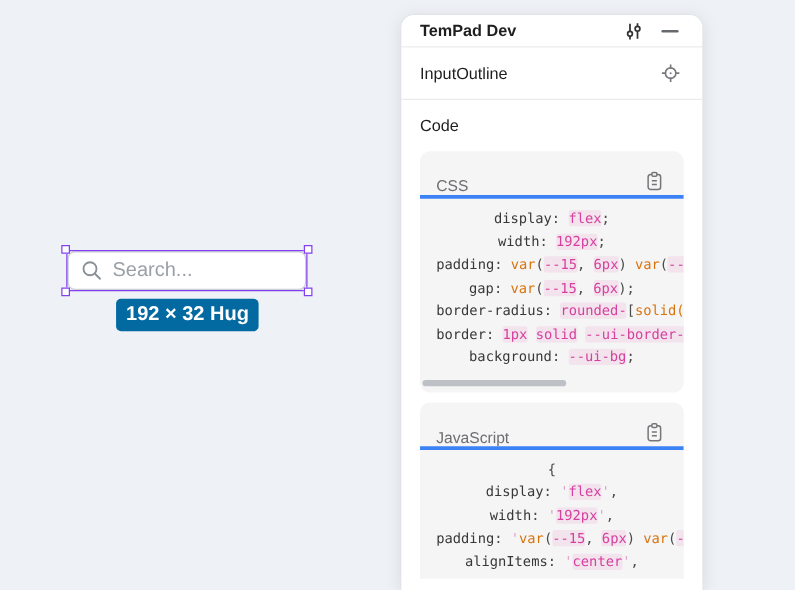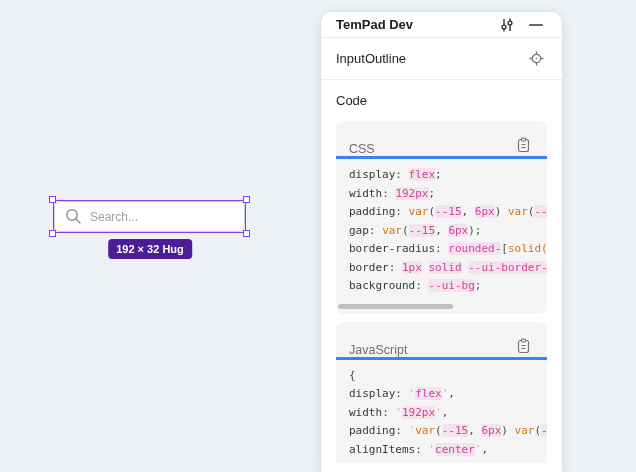--- a/index.html
+++ b/index.html
@@ -20,21 +20,21 @@
     background: #ffffff;
     border: 1px solid #ccd0d5;
     border-radius: 6px;
     display: flex;
     align-items: center;
     gap: 8px;
     padding: 0 10px;
   }
   .search-component .placeholder {
     color: #9aa0a6;
-    font-size: 12px;
+    font-size: 16px;
   }
   .search-icon svg { display: block; }
 
   .selection-outline {
     position: absolute;
     left: 53px; top: 200px;
     width: 193px; height: 33px;
     border: 1.5px solid #8440f0;
     pointer-events: none;
   }
@@ -46,23 +46,23 @@
   }
   .handle.tl { left: -5px; top: -5px; }
   .handle.tr { right: -5px; top: -5px; }
   .handle.bl { left: -5px; bottom: -5px; }
   .handle.br { right: -5px; bottom: -5px; }
 
   .size-badge {
     position: absolute;
     left: 150px; top: 239px;
     transform: translateX(-50%);
-    background: #4c1d95;
+    background: #0369a1;
     color: #ffffff;
-    font-size: 11px;
+    font-size: 16px;
     font-weight: bold;
     padding: 4px 8px;
     border-radius: 4px;
     white-space: nowrap;
   }
 
   
   .panel {
     position: absolute;
     left: 321px; top: 12px;
@@ -112,20 +112,21 @@
     align-items: flex-end;
     padding: 0 13px;
     border-bottom: 3px solid #3b82f6;
   }
   .code-block-label { font-size: 12.5px; color: #6e6e72; flex: 1; }
 
   .code-area {
     padding: 7px 13px 4px 13px;
     overflow: hidden;
     position: relative;
+    text-align: center;
   }
   .code-line {
     font-family: "DejaVu Sans Mono", monospace;
     font-size: 11px;
     line-height: 18.5px;
     white-space: nowrap;
     color: #383838;
   }
   .tk-prop { color: #383838; }
   .tk-punc { color: #4a4a4a; }

